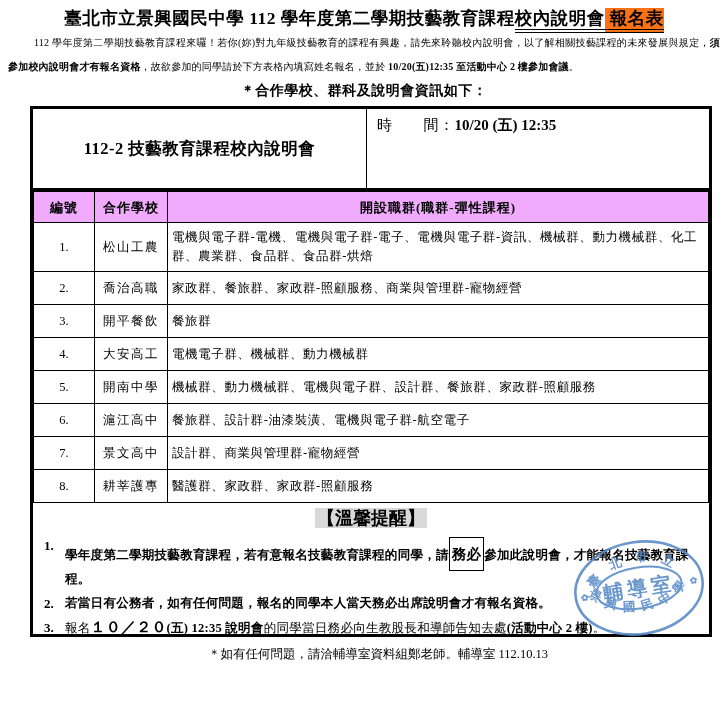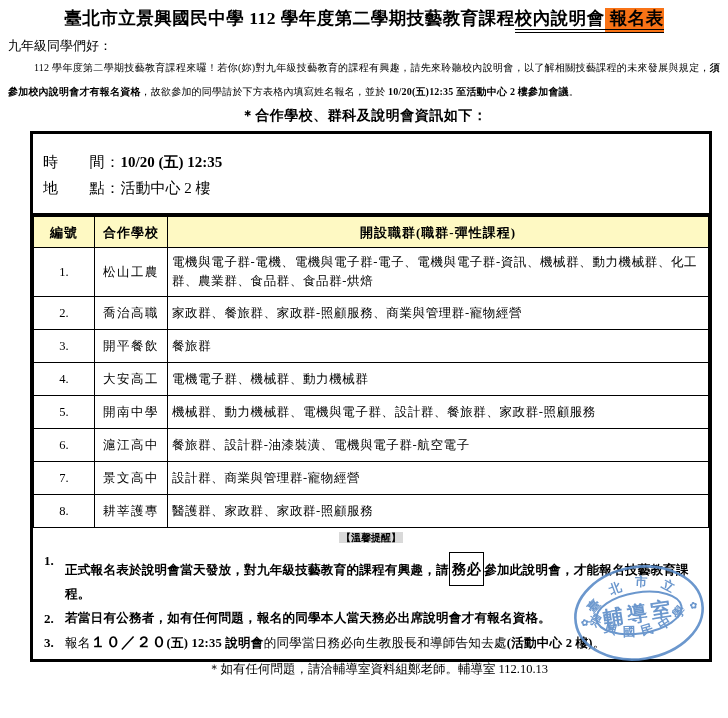--- a/index.html
+++ b/index.html
@@ -24,36 +24,36 @@
   .b { font-weight:bold; }
   .subtitle { text-align:center; font-size:14px; font-weight:bold; margin-top:3px; letter-spacing:0.5px; }
 
   
   .table-wrap { margin:6px 0 0 30px; width:682px; border:3.5px solid #000; background:#fff; }
 
   
   .info-section { display:flex; border-bottom:3px solid #000; height:82px; }
   .info-left { width:334px; border-right:1.5px solid #000; display:flex; align-items:center; justify-content:center;
                font-size:16.5px; font-weight:bold; letter-spacing:0.5px; }
-  .info-right { flex:1; padding:15px 8px 0 10px; font-size:15px; line-height:26px; }
+  .info-right { flex:1; padding:3px 8px 0 10px; font-size:15px; line-height:26px; }
   .info-right .lbl { letter-spacing:0.5px; }
   .info-right .val-bold { font-weight:bold; }
 
   
   table.main { width:100%; border-collapse:collapse; table-layout:fixed; }
   .main td, .main th { border:1.2px solid #000; font-size:12.5px; padding:5px 4px; line-height:19px; }
-  .main th { background:#fef9c3; font-weight:bold; height:31px; font-size:13px; letter-spacing:1px; }
+  .main th { background:#f0abfc; font-weight:bold; height:31px; font-size:13px; letter-spacing:1px; }
   .main td { height:33px; }
   .c { text-align:center; }
   .school { letter-spacing:1.5px; }
   .groups { padding-left:8px; letter-spacing:0.6px; }
 
   
   .notes-section { position:relative; padding:3px 6px 0 6px; height:131px; overflow:visible; }
-  .reminder { text-align:center; font-size:10px; font-weight:bold; }
+  .reminder { text-align:center; font-size:18px; font-weight:bold; }
   .reminder span { background:#d9d9d9; padding:0 2px; }
   .note-item { display:flex; margin-top:7px; font-size:12.6px; line-height:17px; }
   .note-item .num { width:26px; padding-left:5px; font-weight:bold; font-size:13px; flex:none; }
   .note-item .body { flex:1; font-weight:bold; letter-spacing:0.2px; }
   .note-item .body.mixed { font-weight:normal; }
   .boxed { border:1.5px solid #000; font-weight:bold; font-size:14.5px; padding:8px 2px; display:inline-block; line-height:16px; }
   .big-num { font-weight:bold; font-size:15px; }
   .contact { margin-top:9px; text-align:center; font-size:12.5px; padding-left:14px; }
 
   
@@ -62,37 +62,34 @@
 </style>
 </head>
 <body>
 
 <div class="page">
 
   <div class="doc-title">
     <span>臺北市立景興國民中學 112 學年度第二學期技藝教育課程</span><span class="u2">校內說明會</span><span class="u2 hl"> 報名表</span>
   </div>
 
-  <div class="greeting">九年級同學們好：</div>
 
   <div class="intro">
     <span>112 學年度第二學期技藝教育課程來囉！若你(妳)對九年級技藝教育的課程有興趣，請先來聆聽校內說明會，以了解相關技藝課程的未來發展與規定，</span><span class="b">須參加校內說明會才有報名資格</span><span>，故欲參加的同學請於下方表格內填寫姓名報名，並於 </span><span class="b">10/20(五)12:35</span><span class="b"> 至活動中心 2 樓參加會議</span><span>。</span>
   </div>
 
   <div class="subtitle">＊合作學校、群科及說明會資訊如下：</div>
 
   <div class="table-wrap">
 
     <div class="info-section">
+      <div class="info-left">112-2 技藝教育課程校內說明會</div>
       <div class="info-right">
         <div>
           <span class="lbl">時　　間：</span><span class="val-bold">10/20 (五) 12:35</span>
-        </div>
-        <div>
-          <span class="lbl">地　　點：</span><span>活動中心 2 樓</span>
         </div>
       </div>
     </div>
 
     <table class="main">
       <colgroup>
           <col style="width:61px">
           <col style="width:73px">
           <col>
         </colgroup>
@@ -145,21 +142,21 @@
     </tbody>
       </table>
 
     <div class="notes-section">
       <div class="reminder">
         <span>【溫馨提醒】</span>
       </div>
 
       <div class="note-item">
         <span class="num">1.</span>
-        <span class="body"><span>正式報名表於說明會當天發放，對九年級技藝教育的課程有興趣，請</span><span class="boxed">務必</span><span>參加此說明會，才能報名技藝教育課程。</span></span>
+        <span class="body"><span>學年度第二學期技藝教育課程，若有意報名技藝教育課程的同學，請</span><span class="boxed">務必</span><span>參加此說明會，才能報名技藝教育課程。</span></span>
       </div>
 
       <div class="note-item">
         <span class="num">2.</span>
         <span class="body">若當日有公務者，如有任何問題，報名的同學本人當天務必出席說明會才有報名資格。</span>
       </div>
 
       <div class="note-item">
         <span class="num">3.</span>
         <span class="body mixed"><span>報名</span><span class="big-num">１０／２０</span><span class="b">(五) 12:35 說明會</span><span>的同學當日務必向生教股長和導師告知去處</span><span class="b">(活動中心 2 樓)</span><span>。</span></span>

